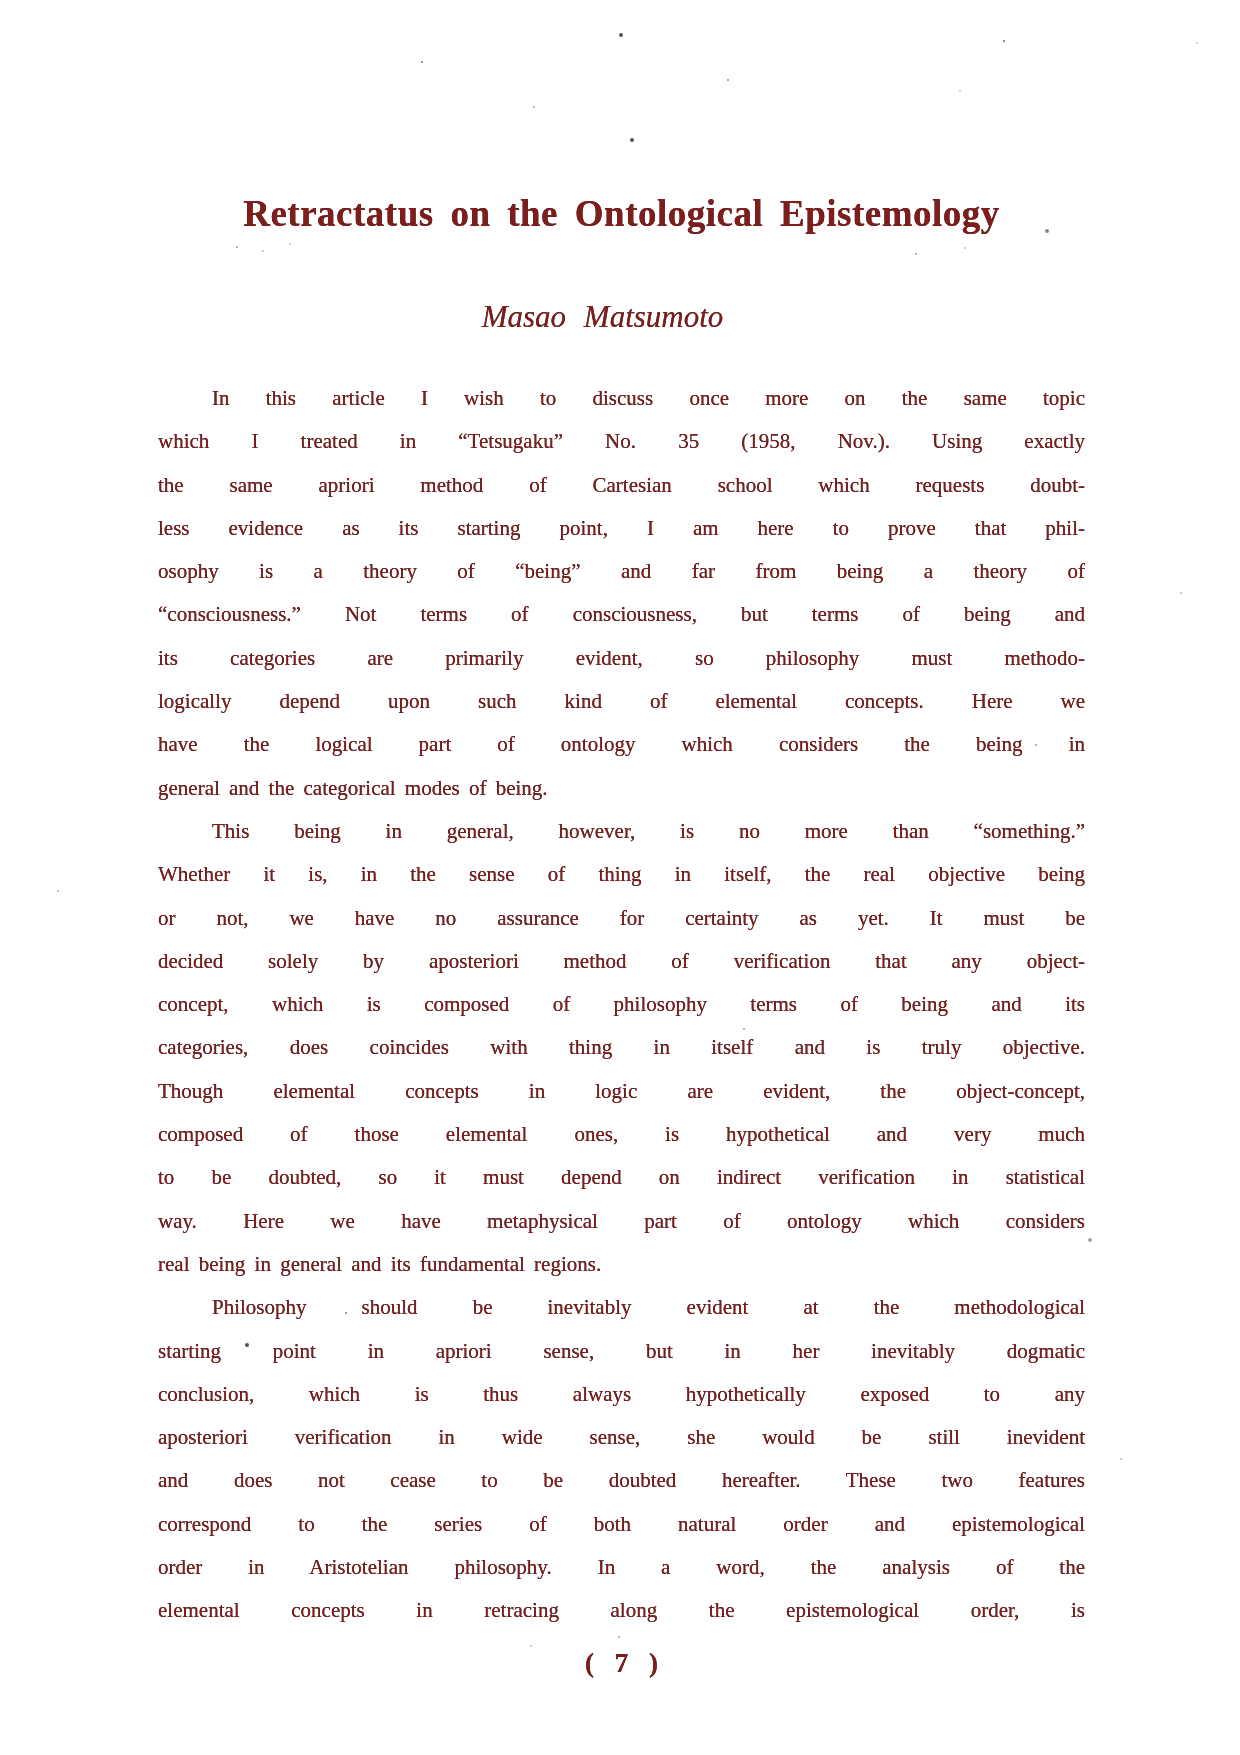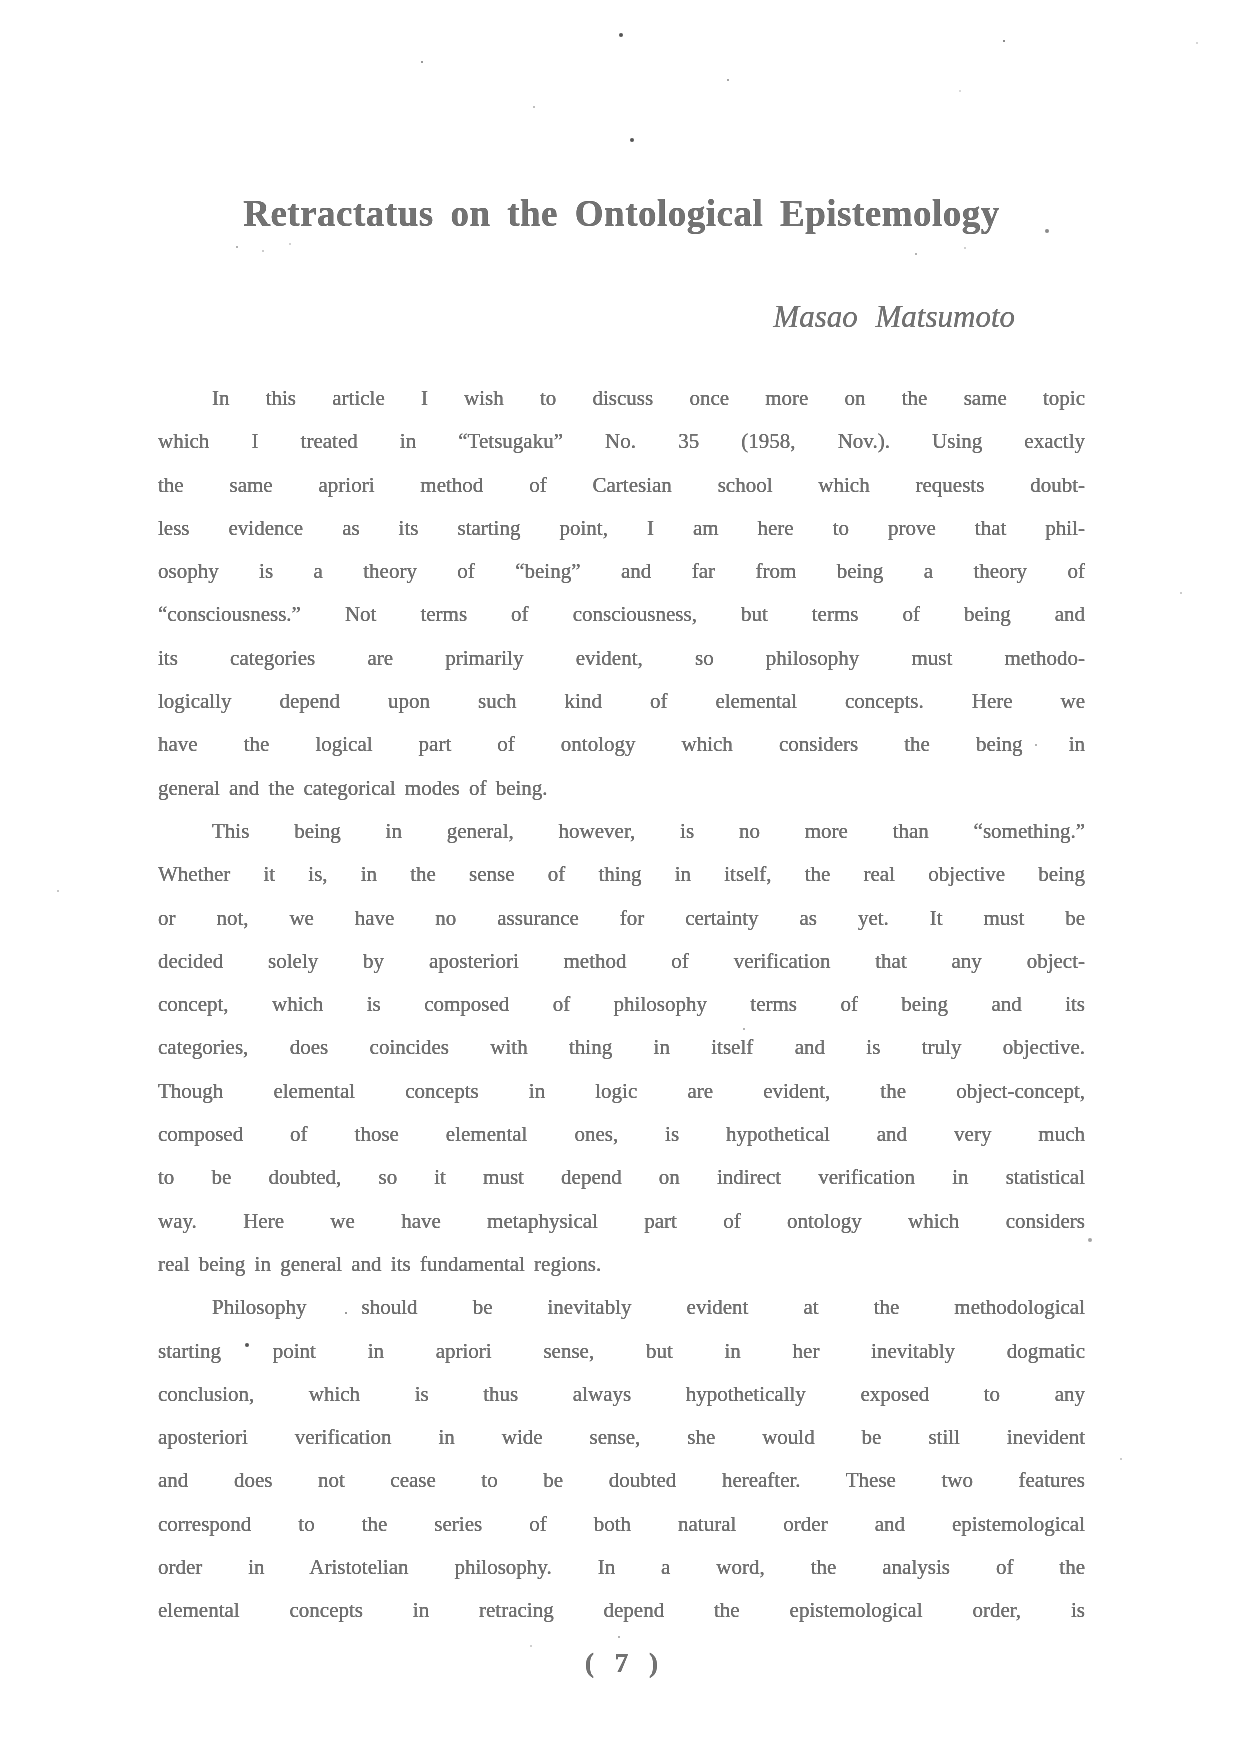--- a/index.html
+++ b/index.html
@@ -3,32 +3,32 @@
 <meta charset="utf-8">
 <style>
   html,body{margin:0;padding:0;background:#e8e8e8;}
   .page{
     position:relative;
     width:1240px;height:1755px;
     margin:0 auto;
     background:#ffffff;
     overflow:hidden;
     font-family:"Liberation Serif","DejaVu Serif",serif;
-    color:#737373;
+    color:#7f1d1d;
   }
   .title{
     position:absolute;top:192px;left:158px;width:927px;margin:0;
     text-align:center;
     font-size:37px;font-weight:bold;
     letter-spacing:0.5px;word-spacing:7px;
     text-shadow:0 0 0.6px #222;
   }
   .author{
-    position:absolute;top:299px;left:158px;width:857px;
-    text-align:right;
+    position:absolute;top:299px;left:174px;width:857px;
+    text-align:center;
     font-style:italic;font-size:31px;word-spacing:10px;
     text-shadow:0 0 0.5px #333;
   }
   .body{
     position:absolute;top:377px;left:158px;width:927px;
     font-size:21px;line-height:43.3px;
     text-shadow:0 0 0.5px #2a2a2a;
   }
   .line{
     text-align:justify;
@@ -109,17 +109,17 @@
     <div class="line">to be doubted, so it must depend on indirect verification in statistical</div>
     <div class="line">way.  Here we have metaphysical part of ontology which considers</div>
     <div class="line pend">real being in general and its fundamental regions.</div>
     <div class="line indent">Philosophy should be inevitably evident at the methodological</div>
     <div class="line">starting point in apriori sense, but in her inevitably dogmatic</div>
     <div class="line">conclusion, which is thus always hypothetically exposed to any</div>
     <div class="line">aposteriori verification in wide sense, she would be still inevident</div>
     <div class="line">and does not cease to be doubted hereafter.  These two features</div>
     <div class="line">correspond to the series of both natural order and epistemological</div>
     <div class="line">order in Aristotelian philosophy.  In a word, the analysis of the</div>
-    <div class="line">elemental concepts in retracing depend the epistemological order, is</div>
+    <div class="line">elemental concepts in retracing along the epistemological order, is</div>
   </div>
 
   <div class="footer">( 7 )</div>
 </div>
 
 </body></html>

